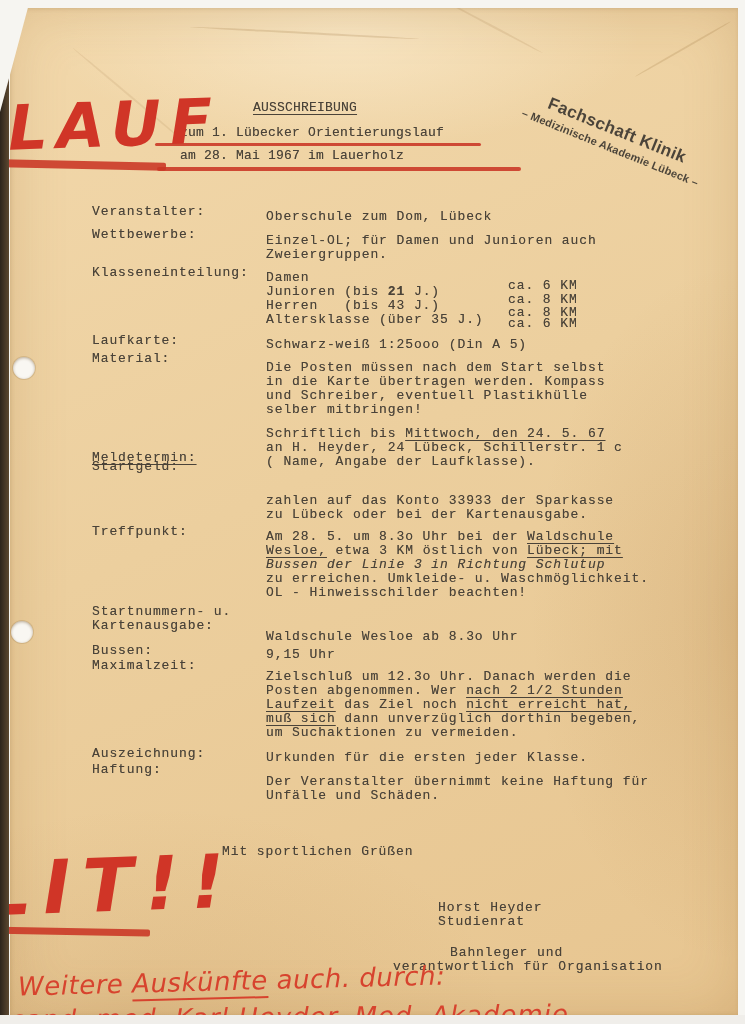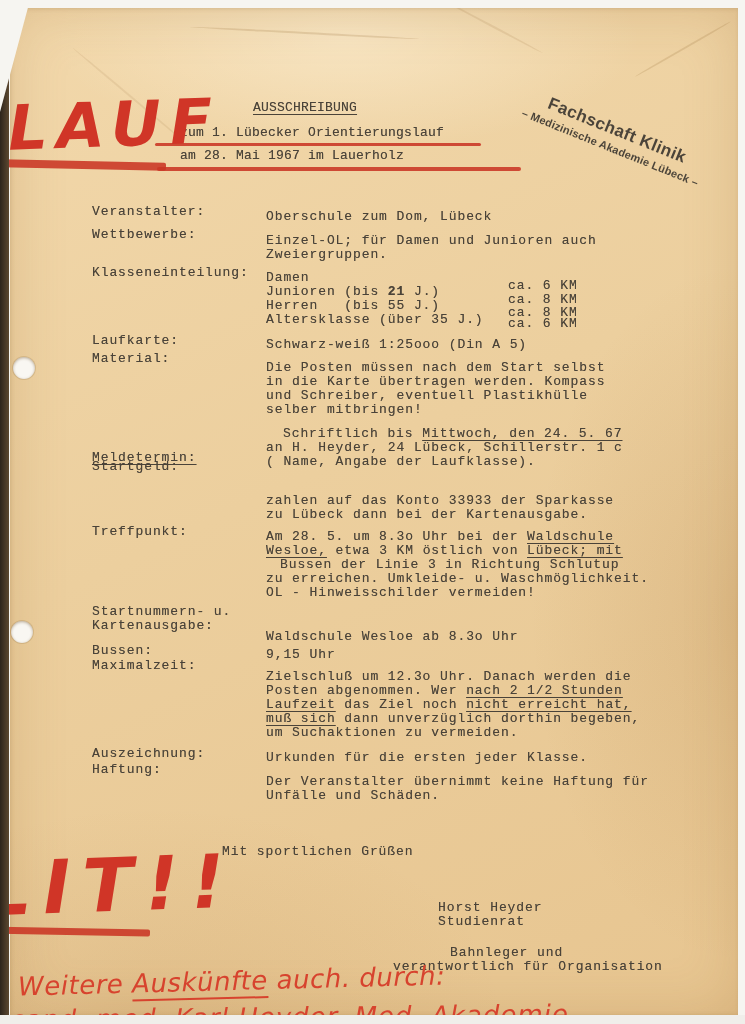--- a/index.html
+++ b/index.html
@@ -82,46 +82,46 @@
   <div class="t" style="left:92px;top:659px;">Maximalzeit:</div>
   <div class="t" style="left:92px;top:747px;">Auszeichnung:</div>
   <div class="t" style="left:92px;top:763px;">Haftung:</div>
 
   <div class="t" style="left:266px;top:210px;">Oberschule zum Dom, Lübeck</div>
   <div class="t" style="left:266px;top:234px;">Einzel-OL; für Damen und Junioren auch</div>
   <div class="t" style="left:266px;top:248px;">Zweiergruppen.</div>
 
   <div class="t" style="left:266px;top:271px;">Damen</div>
   <div class="t" style="left:266px;top:285px;"><span>Junioren (bis </span><span class="b">21</span><span> J.)</span></div>
-  <div class="t" style="left:266px;top:299px;">Herren   (bis 55 J.)</div>
+  <div class="t" style="left:266px;top:299px;">Herren   (bis 43 J.)</div>
   <div class="t" style="left:266px;top:313px;">Altersklasse (über 35 J.)</div>
   <div class="t" style="left:508px;top:279px;">ca. 6 KM</div>
   <div class="t" style="left:508px;top:293px;">ca. 8 KM</div>
   <div class="t" style="left:508px;top:306px;">ca. 8 KM</div>
   <div class="t" style="left:508px;top:317px;">ca. 6 KM</div>
 
   <div class="t" style="left:266px;top:338px;">Schwarz-weiß 1:25ooo (Din A 5)</div>
 
   <div class="t" style="left:266px;top:361px;">Die Posten müssen nach dem Start selbst</div>
   <div class="t" style="left:266px;top:375px;">in die Karte übertragen werden. Kompass</div>
   <div class="t" style="left:266px;top:389px;">und Schreiber, eventuell Plastikhülle</div>
   <div class="t" style="left:266px;top:403px;">selber mitbringen!</div>
 
-  <div class="t" style="left:266px;top:427px;margin-left:17px;"><span>Schriftlich bis </span><span class="u">Mittwoch, den 24. 5. 67</span></div>
+  <div class="t" style="left:266px;top:427px;"><span>Schriftlich bis </span><span class="u">Mittwoch, den 24. 5. 67</span></div>
   <div class="t" style="left:266px;top:441px;">an H. Heyder, 24 Lübeck, Schillerstr. 1 c</div>
   <div class="t" style="left:266px;top:455px;">( Name, Angabe der Laufklasse).</div>
 
   <div class="t" style="left:266px;top:494px;">zahlen auf das Konto 33933 der Sparkasse</div>
-  <div class="t" style="left:266px;top:508px;">zu Lübeck dann bei der Kartenausgabe.</div>
+  <div class="t" style="left:266px;top:508px;">zu Lübeck oder bei der Kartenausgabe.</div>
 
   <div class="t" style="left:266px;top:530px;"><span>Am 28. 5. um 8.3o Uhr bei der </span><span class="u">Waldschule</span></div>
   <div class="t" style="left:266px;top:544px;"><span class="u">Wesloe,</span><span> etwa 3 KM östlich von </span><span class="u">Lübeck; mit</span></div>
-  <div class="t" style="left:280px;top:558px;">Bussen der Linie 3 in Richtung Schlutup</div>
+  <div class="t" style="left:266px;top:558px;font-style:italic;">Bussen der Linie 3 in Richtung Schlutup</div>
   <div class="t" style="left:266px;top:572px;">zu erreichen. Umkleide- u. Waschmöglichkeit.</div>
-  <div class="t" style="left:266px;top:586px;">OL - Hinweisschilder vermeiden!</div>
+  <div class="t" style="left:266px;top:586px;">OL - Hinweisschilder beachten!</div>
 
   <div class="t" style="left:266px;top:630px;">Waldschule Wesloe ab 8.3o Uhr</div>
   <div class="t" style="left:266px;top:648px;">9,15 Uhr</div>
 
   <div class="t" style="left:266px;top:670px;">Zielschluß um 12.3o Uhr. Danach werden die</div>
   <div class="t" style="left:266px;top:684px;"><span>Posten abgenommen. Wer </span><span class="u">nach 2 1/2 Stunden</span></div>
   <div class="t" style="left:266px;top:698px;"><span class="u">Laufzeit</span><span> das Ziel noch </span><span class="u">nicht erreicht hat,</span></div>
   <div class="t" style="left:266px;top:712px;"><span class="u">muß sich</span><span> dann unverzüglich dorthin begeben,</span></div>
   <div class="t" style="left:266px;top:726px;">um Suchaktionen zu vermeiden.</div>
 

